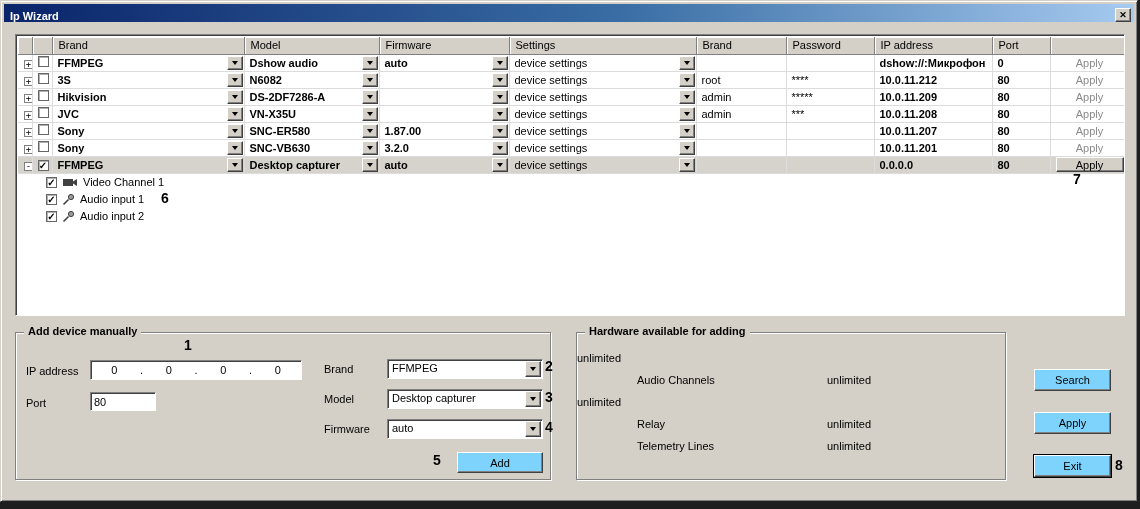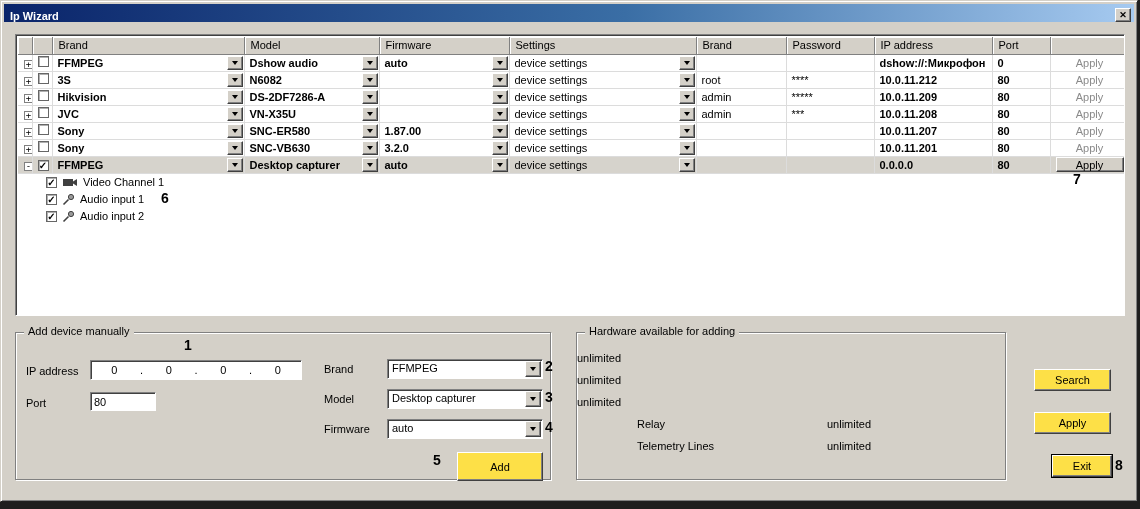--- a/index.html
+++ b/index.html
@@ -39,32 +39,32 @@
   .cb { display:inline-block; width:11px; height:11px; background:#fff; border:1px solid #666;
     box-shadow: inset 1px 1px 0 #b0b0b0; font-size:10px; line-height:10px; text-align:center; font-weight:bold; }
   .applyoff { display:block; text-align:center; color:#8a8a8a; }
   .applybtn { display:block; width:68px; height:15px; margin:0 auto; background:#d4d0c8;
     border:1px solid; border-color:#fff #404040 #404040 #fff; box-shadow: inset -1px -1px 0 #808080;
     font-family:inherit; font-size:11px; line-height:12px; padding:0; }
   tr.childrow td { border:none; height:17px; padding:0 0 0 28px; }
   .childitem { display:flex; align-items:center; gap:5px; height:17px; }
   
   .group { position:absolute; border:1px solid #808080; box-shadow: inset 1px 1px 0 #fff, 1px 1px 0 #fff; }
-  .group-title { position:absolute; top:-8px; left:8px; background:#d4d0c8; padding:0 4px; }
+  .group-title { position:absolute; top:-8px; left:8px; background:#d4d0c8; padding:0 4px;font-weight:bold; }
   .lbl { position:absolute; white-space:nowrap; }
   .sunken { background:#fff; border:1px solid; border-color:#808080 #fff #fff #808080;
     box-shadow: inset 1px 1px 0 #404040; }
   .ipbox { position:absolute; display:flex; align-items:center; height:20px; }
   .ipbox span { flex:1; text-align:center; }
   .ipbox .sep { flex:0 0 8px; }
   input.field { position:absolute; height:19px; border:1px solid; border-color:#808080 #fff #fff #808080;
     box-shadow: inset 1px 1px 0 #404040; font-family:inherit; font-size:11px; padding:0 3px; background:#fff; outline:none; }
   .combobox { position:absolute; height:20px; background:#fff; border:1px solid; border-color:#808080 #fff #fff #808080;
     box-shadow: inset 1px 1px 0 #404040; padding:2px 20px 0 4px; }
-  .btn { position:absolute; background:#fde047; border:1px solid; border-color:#fff #404040 #404040 #fff;
+  .btn { position:absolute; background:#7dd3fc; border:1px solid; border-color:#fff #404040 #404040 #fff;
     box-shadow: inset -1px -1px 0 #808080; font-family:inherit; font-size:11px;
     display:flex; align-items:center; justify-content:center; }
   .btn-default { box-shadow: inset -1px -1px 0 #808080, 0 0 0 1px #000; }
   .hwrow { display:flex; height:22px; align-items:center; }
   .hwrow .hl { width:250px; padding-left:60px; }
   .annot { position:absolute; font-weight:bold; font-size:14px; }
 </style>
 </head>
 <body>
 
@@ -350,47 +350,48 @@
     </div>
 
     <span class="lbl" style="left:308px; top:90px;">Firmware</span>
     <div class="combobox" style="left:371px; top:86px; width:156px;">
       <span>auto</span>
       <span class="dd">
           <i></i>
         </span>
     </div>
 
-    <button class="btn" style="left:441px; top:119px; width:86px; height:29px;">Add</button>
+    <button class="btn" style="left:441px; top:119px; width:86px; height:21px;">Add</button>
   </div>
 
   <div class="group" style="left:575px; top:331px; width:430px; height:148px; padding-top:14px;">
     <span class="group-title">Hardware available for adding</span>
     <div class="hwrow">
       <span>unlimited</span>
     </div>
     <div class="hwrow">
+      <span class="hl">Audio Channels</span>
       <span>unlimited</span>
     </div>
     <div class="hwrow">
       <span>unlimited</span>
     </div>
     <div class="hwrow">
       <span class="hl">Relay</span>
       <span>unlimited</span>
     </div>
     <div class="hwrow">
       <span class="hl">Telemetry Lines</span>
       <span>unlimited</span>
     </div>
   </div>
 
   <button class="btn" style="left:1033px; top:368px; width:77px; height:22px;">Search</button>
   <button class="btn" style="left:1033px; top:411px; width:77px; height:22px;">Apply</button>
-  <button class="btn btn-default" style="left:1033px; top:454px; width:60px; height:22px;margin-left:18px;">Exit</button>
+  <button class="btn btn-default" style="left:1033px; top:454px; width:77px; height:22px;">Exit</button>
 
   <span class="annot" style="left:183px; top:336px;">1</span>
   <span class="annot" style="left:544px; top:357px;">2</span>
   <span class="annot" style="left:544px; top:388px;">3</span>
   <span class="annot" style="left:544px; top:418px;">4</span>
   <span class="annot" style="left:432px; top:451px;">5</span>
   <span class="annot" style="left:160px; top:189px;">6</span>
   <span class="annot" style="left:1072px; top:170px;">7</span>
   <span class="annot" style="left:1114px; top:456px;">8</span>
 

